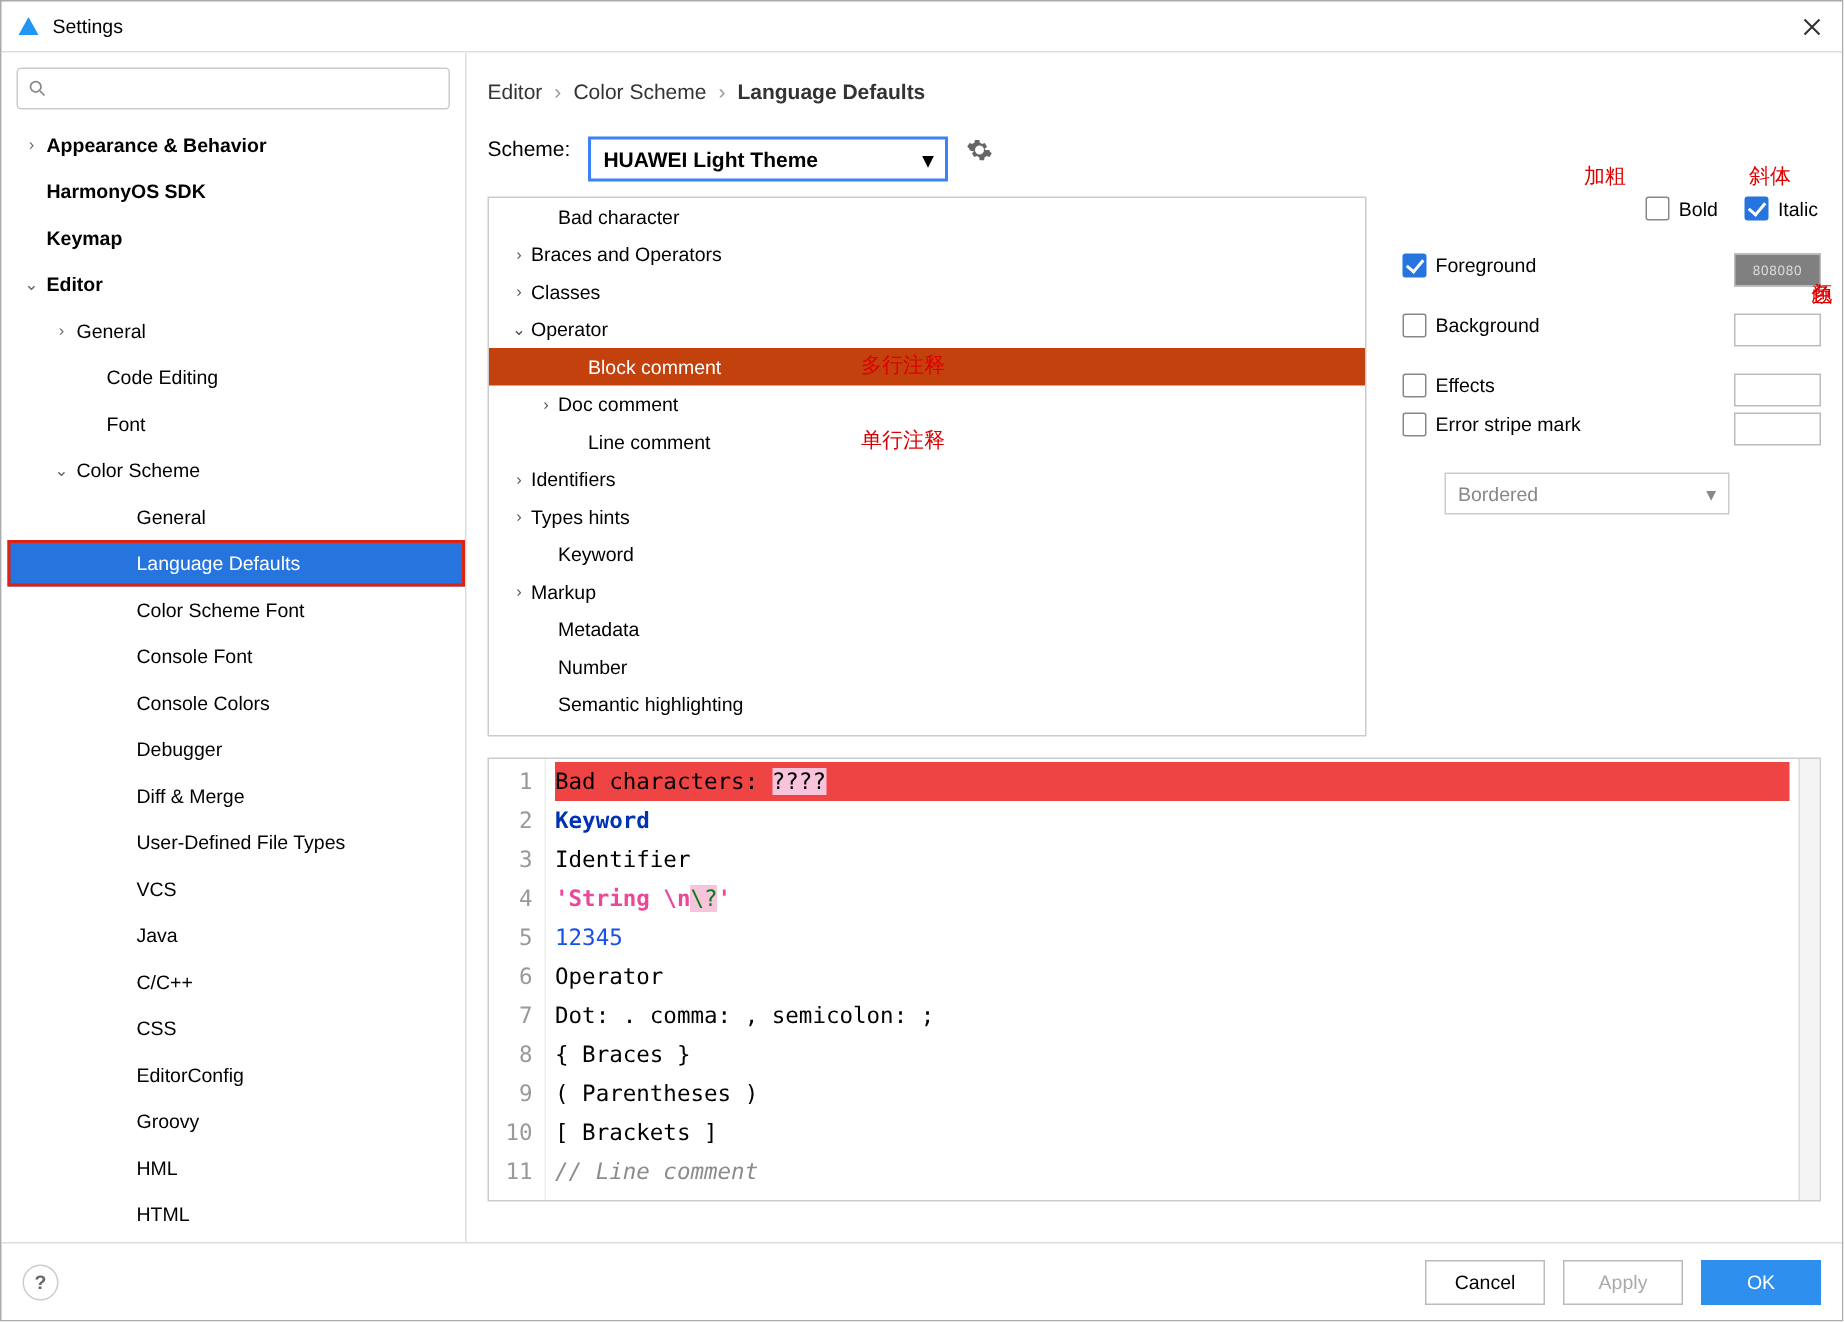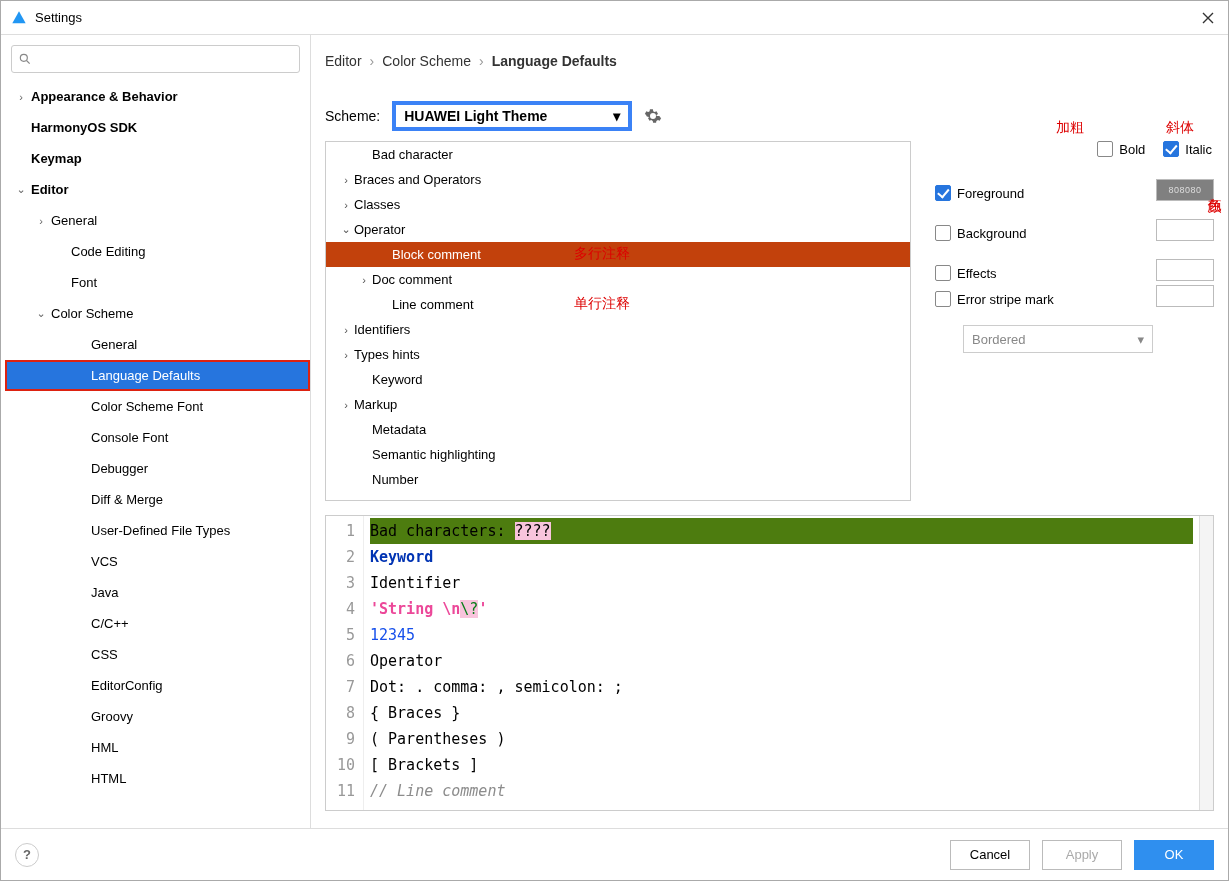--- a/index.html
+++ b/index.html
@@ -23,47 +23,47 @@
 .indent2 { padding-left: 48px; }
 .indent3 { padding-left: 68px; }
 .selected { background: #2675de; color: #fff; }
 .selected-marker { position: relative; }
 .selected-marker::after { content:''; position:absolute; inset:0; border:2px solid #d21; pointer-events:none; }
 .main { flex: 1; display: flex; flex-direction: column; padding: 10px 14px 0 14px; position: relative; }
 .breadcrumb { height: 32px; display: flex; align-items: center; font-size: 14px; gap: 8px; }
 .breadcrumb .crumb { color: #333; }
 .breadcrumb .crumb.last { font-weight: 600; }
 .breadcrumb .sep { color: #999; }
-.scheme-row { display: flex; align-items: center; margin: 24px 0 10px 0; gap: 12px;}
+.scheme-row { display: flex; margin: 14px 0 10px 0; gap: 12px;}
 .scheme-row label { font-size: 14px; }
-.scheme-select { width: 240px; height: 30px; border: 4px solid #3b82f6; display: flex; align-items: center; padding: 0 8px; font-weight: 600; font-size: 14px; justify-content: space-between; cursor:pointer;}
+.scheme-select { width: 240px; height: 30px; border: 2px solid #3b82f6; display: flex; align-items: center; padding: 0 8px; font-weight: 600; font-size: 14px; justify-content: space-between; cursor:pointer;}
 .gear { width: 18px; height: 18px; color: #666; cursor:pointer; }
 .mid-row { display: flex; gap: 12px; height: 360px; }
 .catlist { width: 586px; border: 1px solid #ccc; overflow-y: auto; position:relative;}
 .catitem { height: 25px; display: flex; align-items: center; padding-left: 12px; cursor:pointer; }
 .catitem .chev { width: 16px; display:inline-flex; justify-content:center; color:#555; font-size:11px;}
 .cat-indent1 { padding-left: 30px; }
 .cat-indent2 { padding-left: 50px; }
 .catitem.selected { background: #c2410c; color: #fff; }
 .annot { position:absolute; color:#d00; font-size:14px; pointer-events:none; font-family: "Microsoft YaHei", sans-serif;}
 .opts { flex: 1; padding-left: 12px; position:relative;}
-.opt-row { display: flex; align-items: flex-end; margin-bottom: 18px; }
+.opt-row { display: flex; align-items: flex-start; margin-bottom: 18px; }
 .opt-row.top { justify-content: flex-end; gap: 18px; margin-bottom: 22px; padding-right: 2px;}
 .check { width: 16px; height: 16px; border: 1px solid #888; border-radius: 2px; display: inline-flex; align-items: center; justify-content: center; margin-right: 6px; background:#fff; cursor:pointer;}
 .check.checked { background: #2675de; border-color: #2675de; }
 .check.checked::after { content:''; width:5px; height:9px; border:solid #fff; border-width:0 2px 2px 0; transform: rotate(40deg) translate(-1px,-1px);}
 .swatch { width: 58px; height: 22px; border: 1px solid #bbb; margin-left: auto; cursor:pointer;}
 .swatch.fg { background: #808080; color:#ddd; font-size:9px; display:flex; align-items:center; justify-content:center; letter-spacing:0.5px;}
 .effects-select { width: 190px; height: 28px; border: 1px solid #ccc; display:flex; align-items:center; padding:0 8px; color:#888; justify-content:space-between; cursor:pointer; margin-top:4px; margin-left:28px;}
 .preview { border: 1px solid #ccc; margin-top: 14px; height: 296px; display: flex; font-family: "Consolas", monospace; font-size: 15px; overflow: hidden;}
 .gutter { width: 38px; background: #fff; color: #999; text-align: right; padding: 2px 8px 0 0; border-right: 1px solid #eee;}
 .gutter div { height: 26px; line-height:26px;}
 .code { flex: 1; padding: 2px 6px 0 6px; background: #fff; }
 .code .ln { height: 26px; line-height:26px; white-space: pre;}
-.code .ln.hl { background: #4d7c0f; }
+.code .ln.hl { background: #ef4444; }
 .badchar { background: #f8c4dc; }
 .keyword { color: #0033b3; font-weight: 600; }
 .string { color: #ec4899; font-weight: 600;}
 .escinv { background: #f8c4dc; color: #067d17;}
 .number { color: #1750eb; }
 .comment { color: #8c8c8c; font-style: italic; }
 .scrollb { width: 14px; background: #f4f4f4; border-left:1px solid #ddd;}
 .footer { height: 52px; border-top: 1px solid #ddd; display: flex; align-items: center; padding: 0 14px; gap: 12px; }
 .footer .help { width:24px; height:24px; border:1px solid #ccc; border-radius:50%; display:flex; align-items:center; justify-content:center; color:#666; font-weight:600; cursor:pointer;}
 .footer .spacer { flex:1; }
@@ -140,20 +140,24 @@
           <div class="tree-item indent3">
             <span class="chev"></span>
             <span class="label">Color Scheme Font</span>
           </div>
           <div class="tree-item indent3">
             <span class="chev"></span>
             <span class="label">Console Font</span>
           </div>
           <div class="tree-item indent3">
             <span class="chev"></span>
+            <span class="label">Console Colors</span>
+          </div>
+          <div class="tree-item indent3">
+            <span class="chev"></span>
             <span class="label">Debugger</span>
           </div>
           <div class="tree-item indent3">
             <span class="chev"></span>
             <span class="label">Diff &amp; Merge</span>
           </div>
           <div class="tree-item indent3">
             <span class="chev"></span>
             <span class="label">User-Defined File Types</span>
           </div>
@@ -257,25 +261,25 @@
             <div class="catitem">
               <span class="chev">›</span>
               <span>Markup</span>
             </div>
             <div class="catitem cat-indent1">
               <span class="chev"></span>
               <span>Metadata</span>
             </div>
             <div class="catitem cat-indent1">
               <span class="chev"></span>
+              <span>Number</span>
+            </div>
+            <div class="catitem cat-indent1">
+              <span class="chev"></span>
               <span>Semantic highlighting</span>
-            </div>
-            <div class="catitem cat-indent1">
-              <span class="chev"></span>
-              <span>Number</span>
             </div>
           <span class="annot" style="left:248px; top:103px;">多行注释</span>
           <span class="annot" style="left:248px; top:153px;">单行注释</span>
         </div>
 
         <div class="opts">
           <span class="annot" style="right:130px; top:-22px;">加粗</span>
           <span class="annot" style="right:20px; top:-22px;">斜体</span>
           <span class="annot" style="right:-10px; top:46px; writing-mode:vertical-rl;">颜色</span>
 

